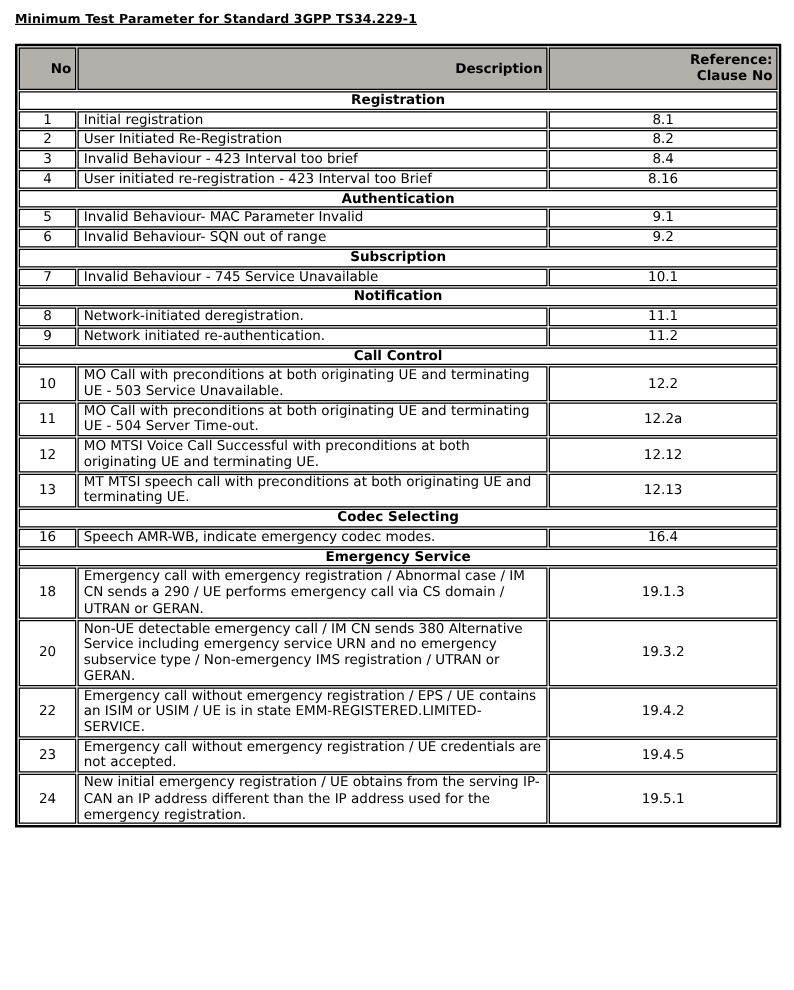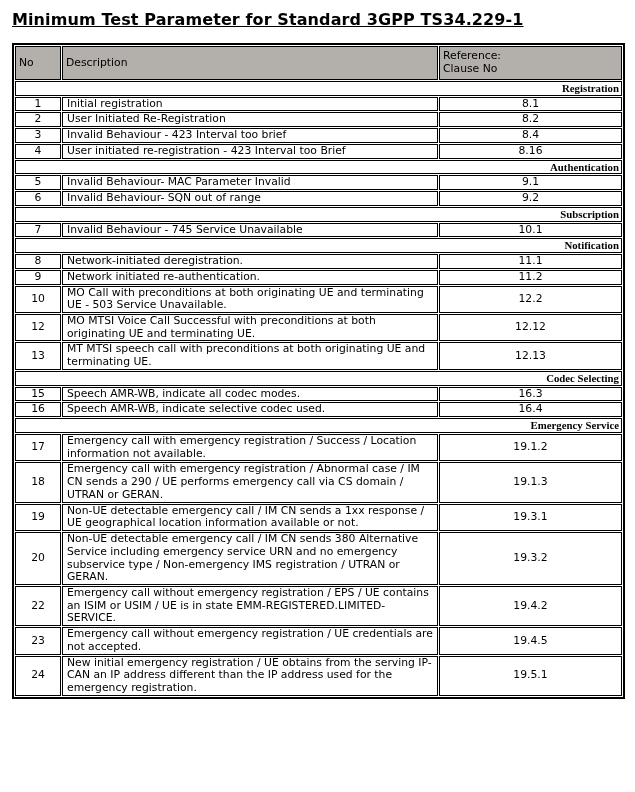--- a/index.html
+++ b/index.html
@@ -11,21 +11,21 @@
     width: 635px;
     height: 792px;
     box-sizing: border-box;
     padding: 8px 12px 6px 12px;
     background: var(--page-bg, #ffffff);
     font-family: "DejaVu Sans", "Liberation Sans", sans-serif;
     color: var(--text-color, #000000);
     overflow: hidden;
   }
   .doc-title {
-    font-size: 16px;
+    font-size: 10px;
     font-weight: bold;
     text-decoration: underline;
     margin: 2px 0 14px 0;
     letter-spacing: 0.1px;
   }
   table.param-table {
     width: 611px;
     border-collapse: separate;
     border-spacing: 1px;
     border: 2px solid var(--border-color, #000000);
@@ -35,22 +35,22 @@
   .param-table th,
   .param-table td {
     border: 1px solid var(--border-color, #000000);
     font-size: 10.8px;
     line-height: 1.18;
     color: var(--text-color, #000000);
     overflow-wrap: break-word;
   }
   .param-table th {
     background: var(--header-bg, #b3b0ab);
-    font-weight: normal;
-    text-align: left;
+    font-weight: bold;
+    text-align: right;
     vertical-align: middle;
     padding: 2px 3px;
     height: 28px;
   }
   th.col-ref-header {
     white-space: pre-line;
   }
   col.col-no  { width: 46px; }
   col.col-desc { width: 376px; }
   col.col-ref { width: 183px; }
@@ -65,23 +65,22 @@
     padding: 0 4px;
   }
   td.cell-ref {
     text-align: center;
     vertical-align: middle;
     padding: 0 2px;
     margin-top: 12px;
   }
   tr.section-row td {
     font-weight: bold;
-    text-align: right;
+    text-align: center;
     padding: 0 2px;
-    font-family: Liberation Serif, serif;
   }
 </style>
 </head>
 <body>
 
 <div class="page">
   <div class="doc-title">Minimum Test Parameter for Standard 3GPP TS34.229-1</div>
 
   <table class="param-table">
     <colgroup>
@@ -148,65 +147,58 @@
         <tr>
           <td class="cell-no">8</td>
           <td class="cell-desc">Network-initiated deregistration.</td>
           <td class="cell-ref">11.1</td>
         </tr>
         <tr>
           <td class="cell-no">9</td>
           <td class="cell-desc">Network initiated re-authentication.</td>
           <td class="cell-ref">11.2</td>
         </tr>
+        <tr class="section-row">
+          <td colspan="3">Call Control</td>
+        </tr>
         <tr>
           <td class="cell-no">10</td>
           <td class="cell-desc">MO Call with preconditions at both originating UE and terminating UE - 503 Service Unavailable.</td>
           <td class="cell-ref">12.2</td>
         </tr>
         <tr>
+          <td class="cell-no">11</td>
+          <td class="cell-desc">MO Call with preconditions at both originating UE and terminating UE - 504 Server Time-out.</td>
+          <td class="cell-ref">12.2a</td>
+        </tr>
+        <tr>
           <td class="cell-no">12</td>
           <td class="cell-desc">MO MTSI Voice Call Successful with preconditions at both originating UE and terminating UE.</td>
           <td class="cell-ref">12.12</td>
         </tr>
         <tr>
           <td class="cell-no">13</td>
           <td class="cell-desc">MT MTSI speech call with preconditions at both originating UE and terminating UE.</td>
           <td class="cell-ref">12.13</td>
         </tr>
         <tr class="section-row">
           <td colspan="3">Codec Selecting</td>
         </tr>
         <tr>
-          <td class="cell-no">15</td>
-          <td class="cell-desc">Speech AMR-WB, indicate all codec modes.</td>
-          <td class="cell-ref">16.3</td>
-        </tr>
-        <tr>
           <td class="cell-no">16</td>
-          <td class="cell-desc">Speech AMR-WB, indicate selective codec used.</td>
+          <td class="cell-desc">Speech AMR-WB, indicate emergency codec modes.</td>
           <td class="cell-ref">16.4</td>
         </tr>
         <tr class="section-row">
           <td colspan="3">Emergency Service</td>
-        </tr>
-        <tr>
-          <td class="cell-no">17</td>
-          <td class="cell-desc">Emergency call with emergency registration / Success / Location information not available.</td>
-          <td class="cell-ref">19.1.2</td>
         </tr>
         <tr>
           <td class="cell-no">18</td>
           <td class="cell-desc">Emergency call with emergency registration / Abnormal case / IM CN sends a 290 / UE performs emergency call via CS domain / UTRAN or GERAN.</td>
           <td class="cell-ref">19.1.3</td>
-        </tr>
-        <tr>
-          <td class="cell-no">19</td>
-          <td class="cell-desc">Non-UE detectable emergency call / IM CN sends a 1xx response / UE geographical location information available or not.</td>
-          <td class="cell-ref">19.3.1</td>
         </tr>
         <tr>
           <td class="cell-no">20</td>
           <td class="cell-desc">Non-UE detectable emergency call / IM CN sends 380 Alternative Service including emergency service URN and no emergency subservice type / Non-emergency IMS registration / UTRAN or GERAN.</td>
           <td class="cell-ref">19.3.2</td>
         </tr>
         <tr>
           <td class="cell-no">22</td>
           <td class="cell-desc">Emergency call without emergency registration / EPS / UE contains an ISIM or USIM / UE is in state EMM-REGISTERED.LIMITED-SERVICE.</td>
           <td class="cell-ref">19.4.2</td>

